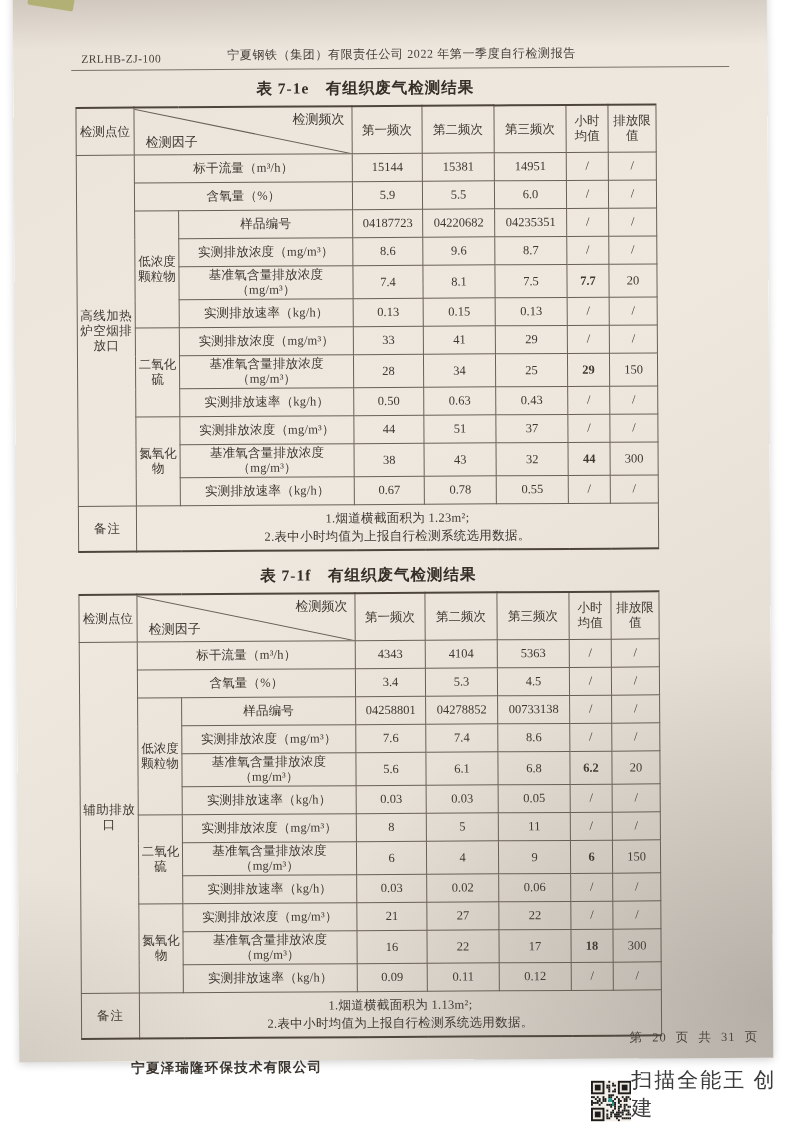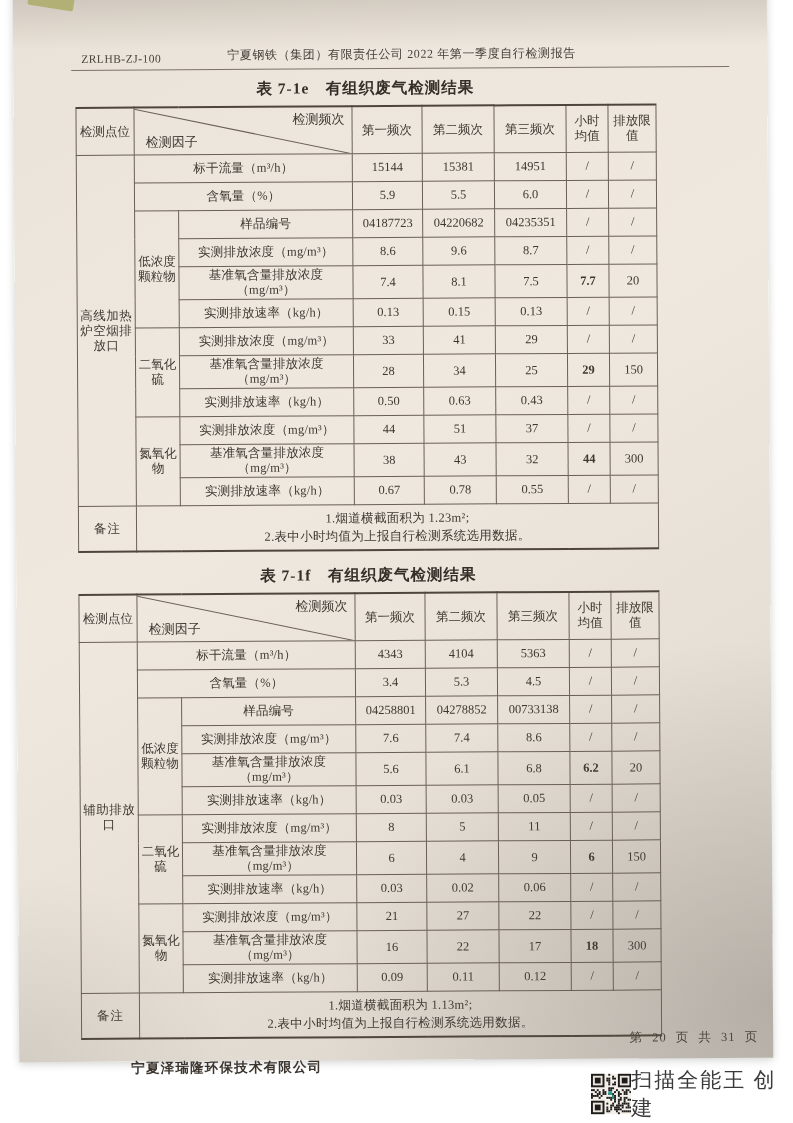--- a/index.html
+++ b/index.html
@@ -56,21 +56,21 @@
   td.note-label{font-size:13.5px;letter-spacing:1px;}
   td.notes{text-align:left;padding:3px 4px 3px 6px;}
   td.notes div{font-size:12.5px;line-height:1.45;letter-spacing:.3px;}
   
   .page-num{position:absolute;left:0;top:985px;width:695px;text-align:right;
     font-size:12.5px;letter-spacing:1px;word-spacing:5px;color:#433d35;}
   .company{position:absolute;left:68px;top:1012px;font-size:13.5px;font-weight:bold;
     letter-spacing:1.2px;color:#3b352e;}
   
   .scan-credit{position:absolute;left:591px;top:1066px;display:flex;
-    align-items:center;}
+    align-items:flex-end;}
   .qr{width:42px;height:42px;display:block;}
   .credit-text{font-size:21px;color:#3a3a3a;letter-spacing:2px;
     font-family:"Liberation Serif","DejaVu Serif",serif;}
 </style>
 </head>
 <body>
 
 <div class="paper">
   <div class="content">
 

